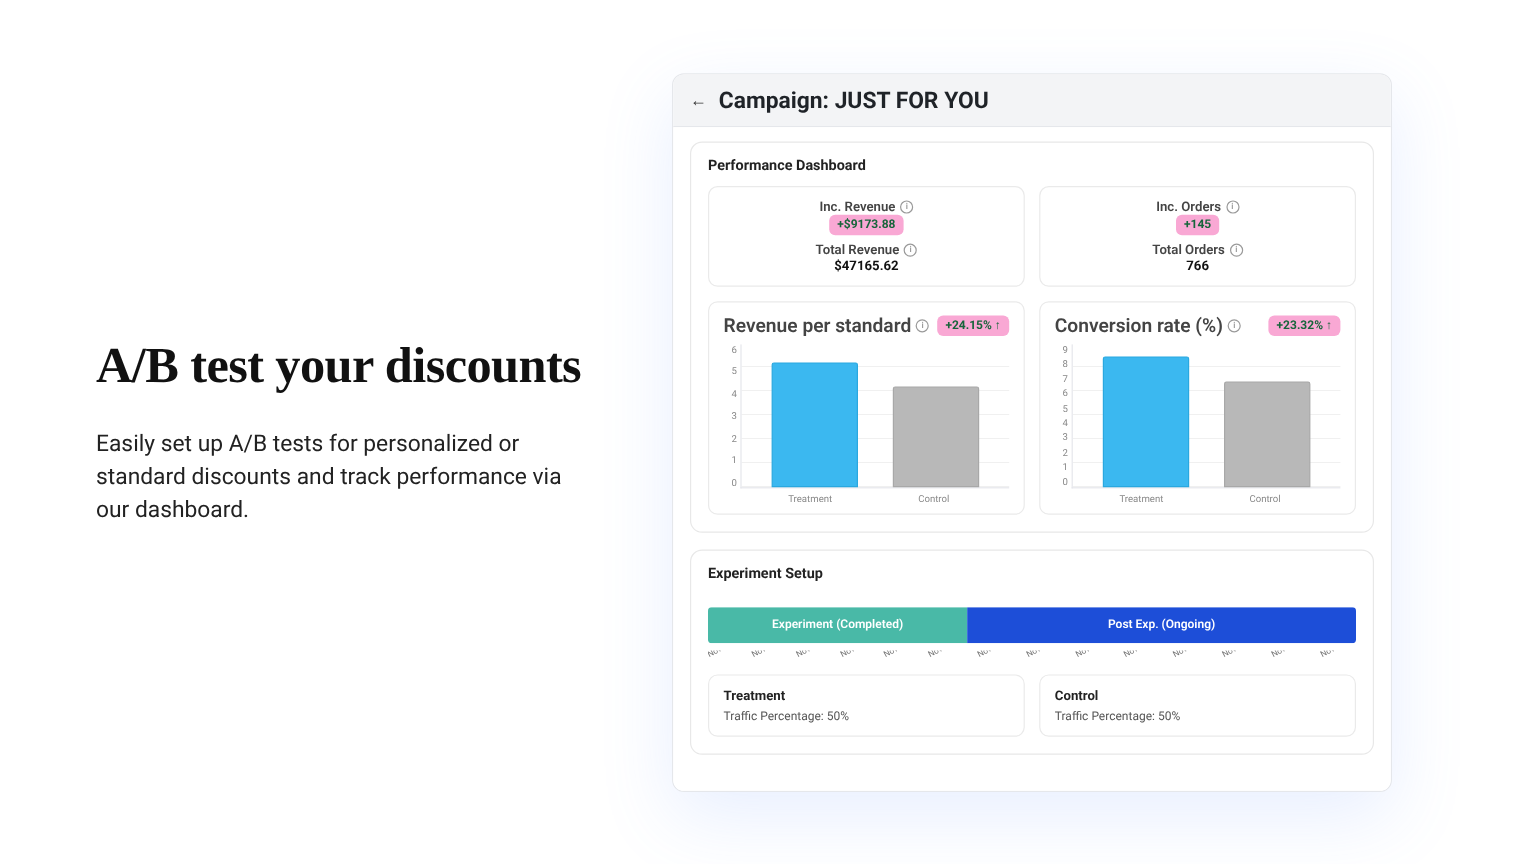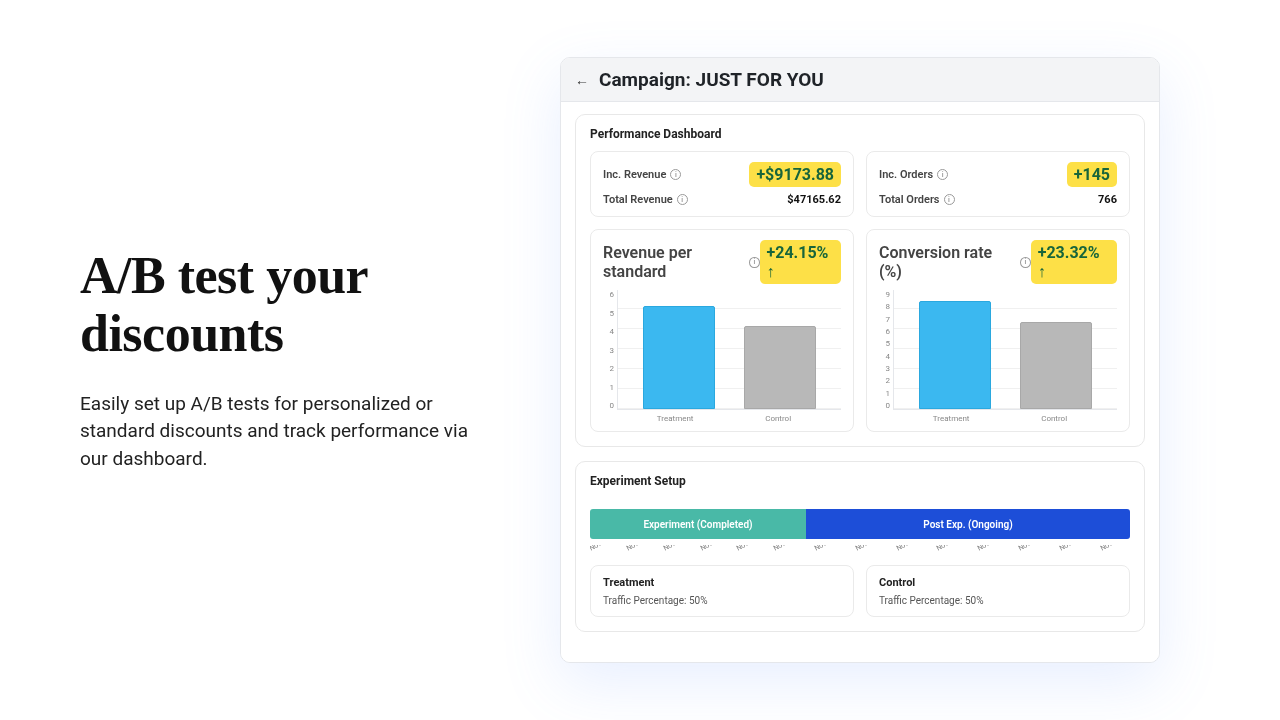--- a/index.html
+++ b/index.html
@@ -1,19 +1,19 @@
 <!DOCTYPE html>
 <html><head>
 <meta charset="utf-8">
 <style>
   * { box-sizing: border-box; margin: 0; padding: 0; }
   html, body { width: 1280px; height: 720px; background: #fff; font-family: -apple-system, BlinkMacSystemFont, "Segoe UI", Roboto, Arial, sans-serif; }
   .stage { display: flex; width: 100%; height: 100%; align-items: center; }
   .left { width: 560px; padding: 0 60px 0 80px; }
-  .left h1 { font-family: Georgia, "Times New Roman", serif; font-weight: 700; font-size: 52px; line-height: 1.1; color: #111; letter-spacing: -0.5px; }
+  .left h1 { font-family: Georgia, "Times New Roman", serif; font-weight: 700; font-size: 42px; line-height: 1.1; color: #111; letter-spacing: -0.5px; }
   .left p { margin-top: 28px; font-size: 19px; line-height: 1.45; color: #222; max-width: 400px; }
   .right { flex: 1; display: flex; align-items: center; justify-content: flex-start; }
   .app {
     width: 600px;
     border: 1px solid #e5e7eb;
     border-radius: 10px;
     background: #fff;
     box-shadow: 0 20px 60px rgba(100,150,255,0.15);
     overflow: hidden;
   }
@@ -37,32 +37,32 @@
   }
   .panel-title { font-size: 12px; font-weight: 700; color: #222; margin-bottom: 10px; }
   .grid2 { display: flex; gap: 12px; }
   .card {
     flex: 1;
     border: 1px solid #eaeaea;
     border-radius: 8px;
     padding: 10px 12px;
     background: #fff;
   }
-  .row { display: flex; justify-content: space-between; align-items: center; font-size: 11px; color: #333; margin-bottom: 6px; }
+  .row { display: flex; justify-content: space-between; align-items: center; font-size: 11px; color: #333; margin-bottom: 6px; flex-direction: column; }
   .row:last-child { margin-bottom: 0; }
   .label { display: flex; align-items: center; gap: 4px; color: #444; font-weight: 600; }
   .info-icon {
     display: inline-flex; width: 11px; height: 11px; border: 1px solid #9a9a9a; border-radius: 50%;
     font-size: 7px; line-height: 8px; align-items: center; justify-content: center; color: #9a9a9a;
   }
   .chip {
-    background: #fde047;
+    background: #f9a8d4;
     color: #17653b;
     font-weight: 700;
-    font-size: 16px;
+    font-size: 10px;
     padding: 3px 7px;
     border-radius: 5px;
     display: inline-flex;
     align-items: center;
     gap: 2px;
   }
   .val-strong { font-weight: 700; color: #111; }
 
   
   .chart-card { flex:1; border:1px solid #eaeaea; border-radius:8px; padding:10px 12px 8px; background:#fff; }

